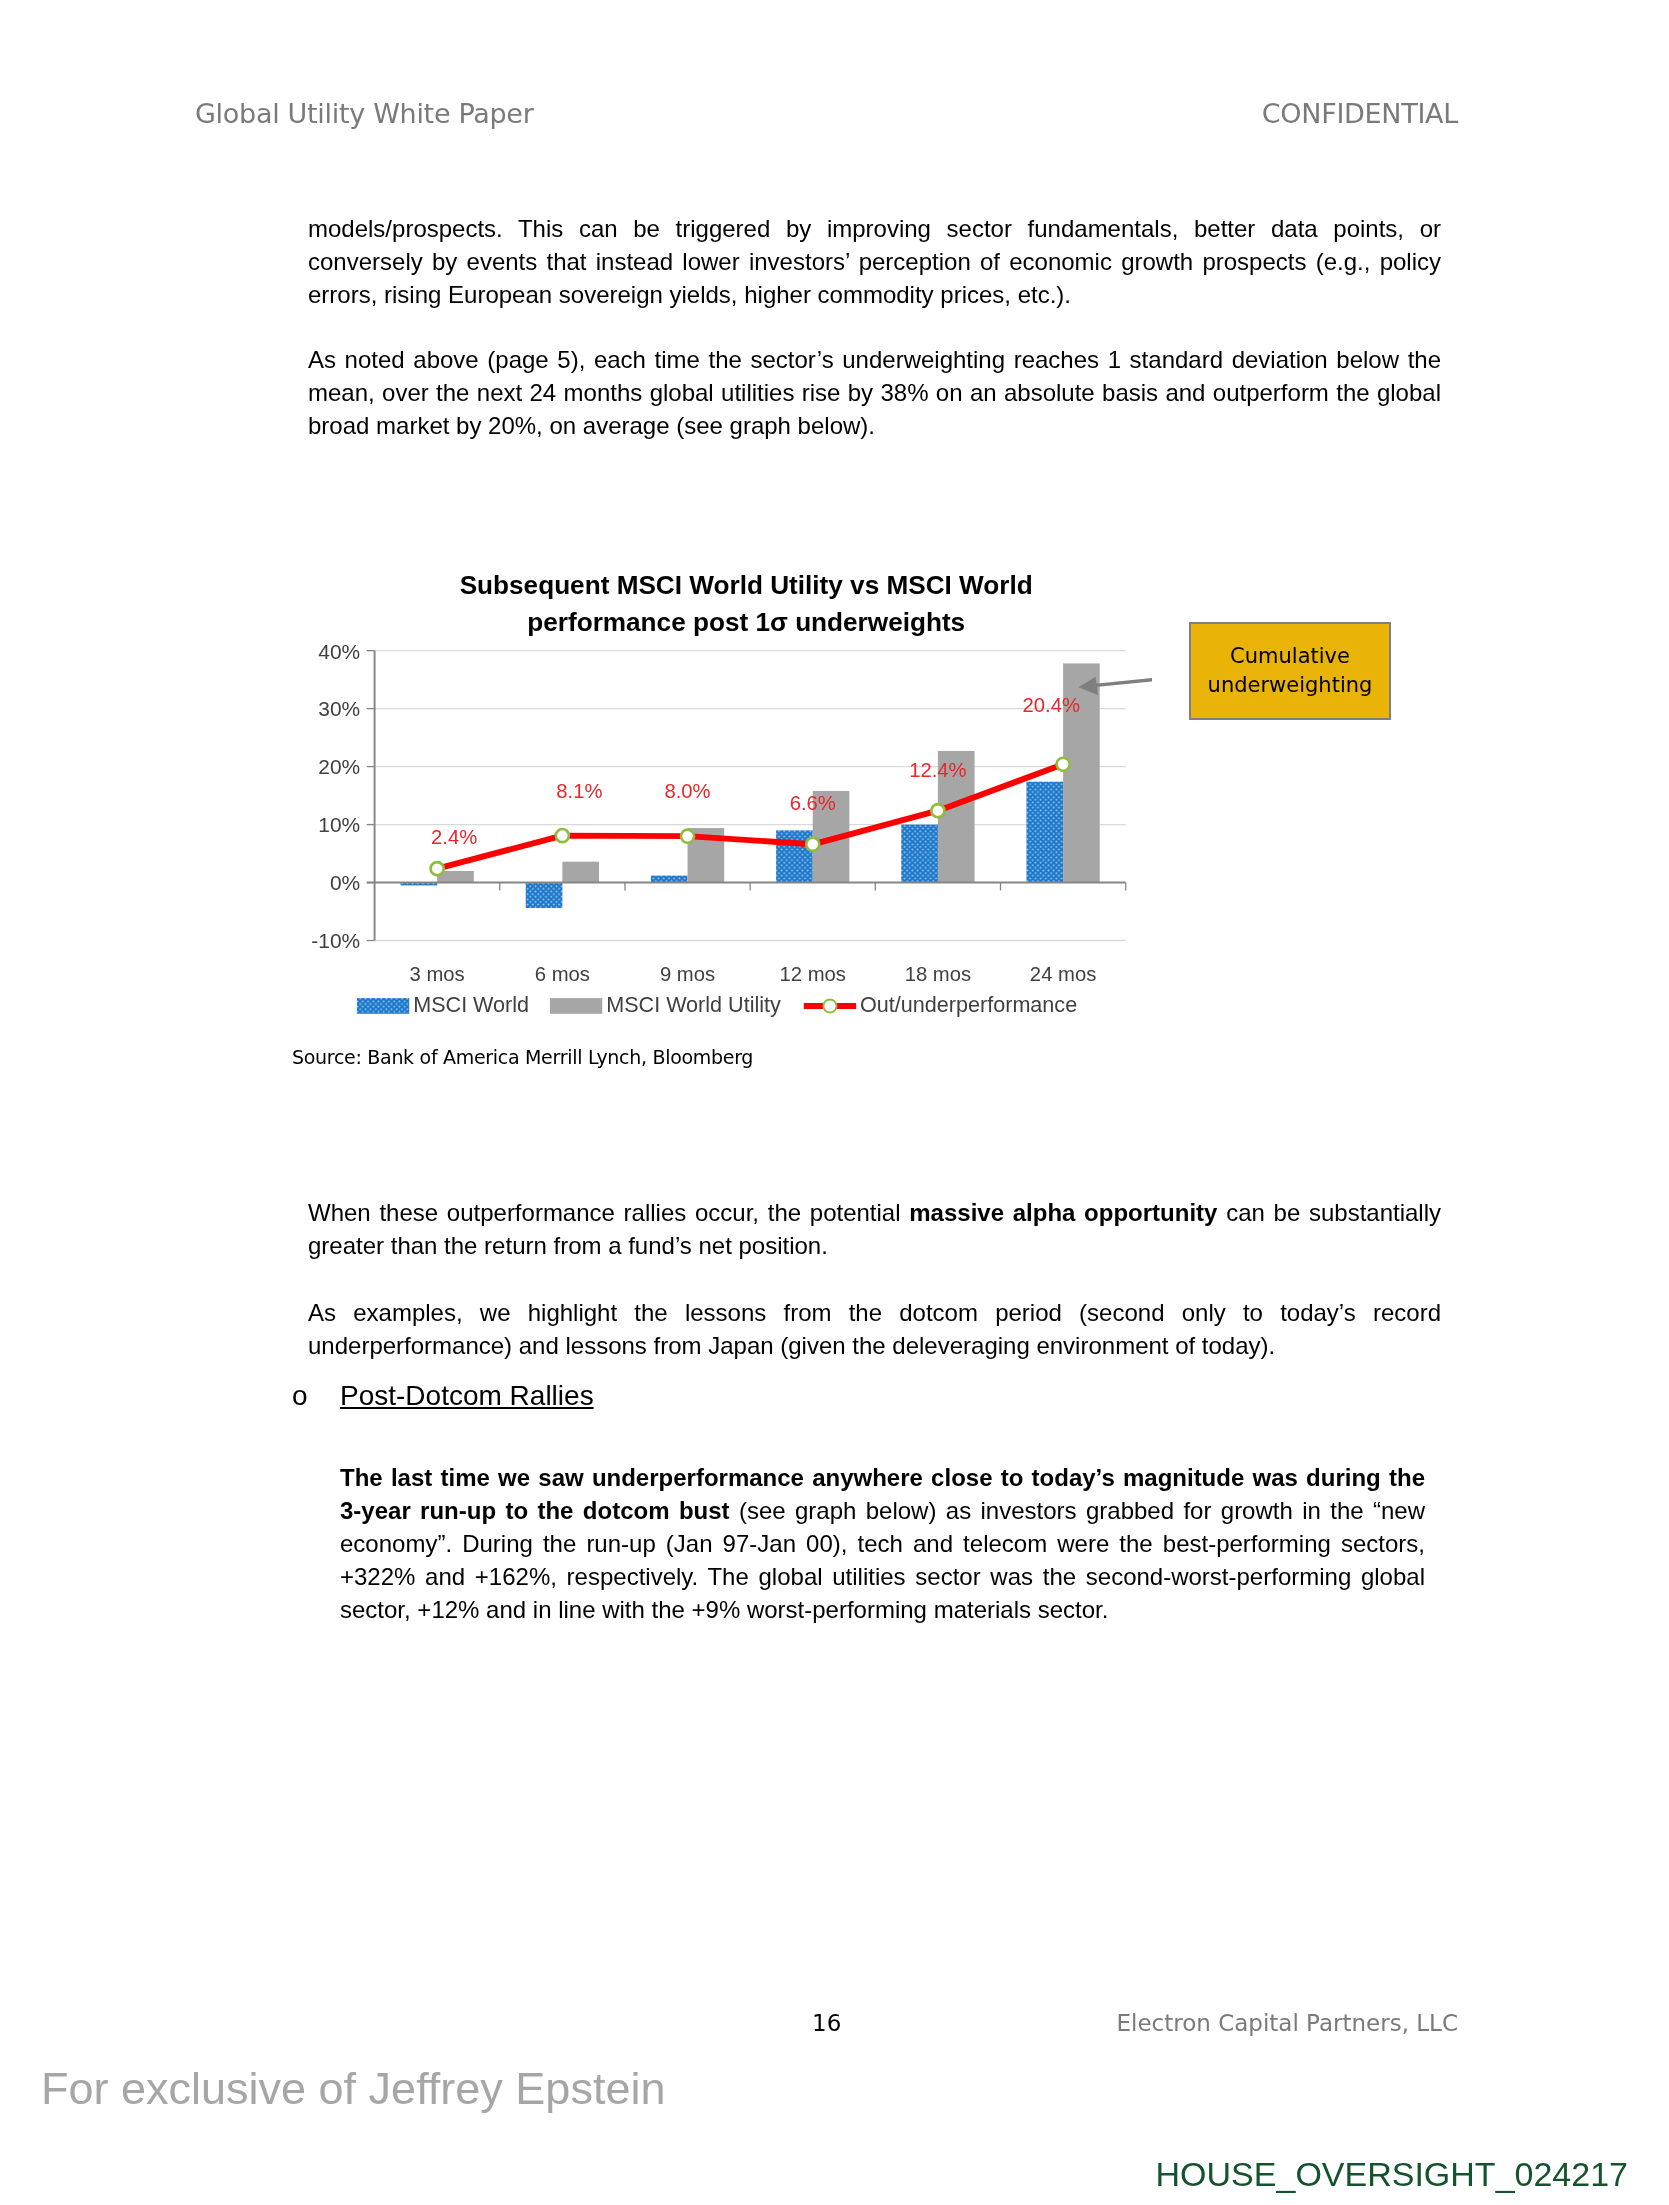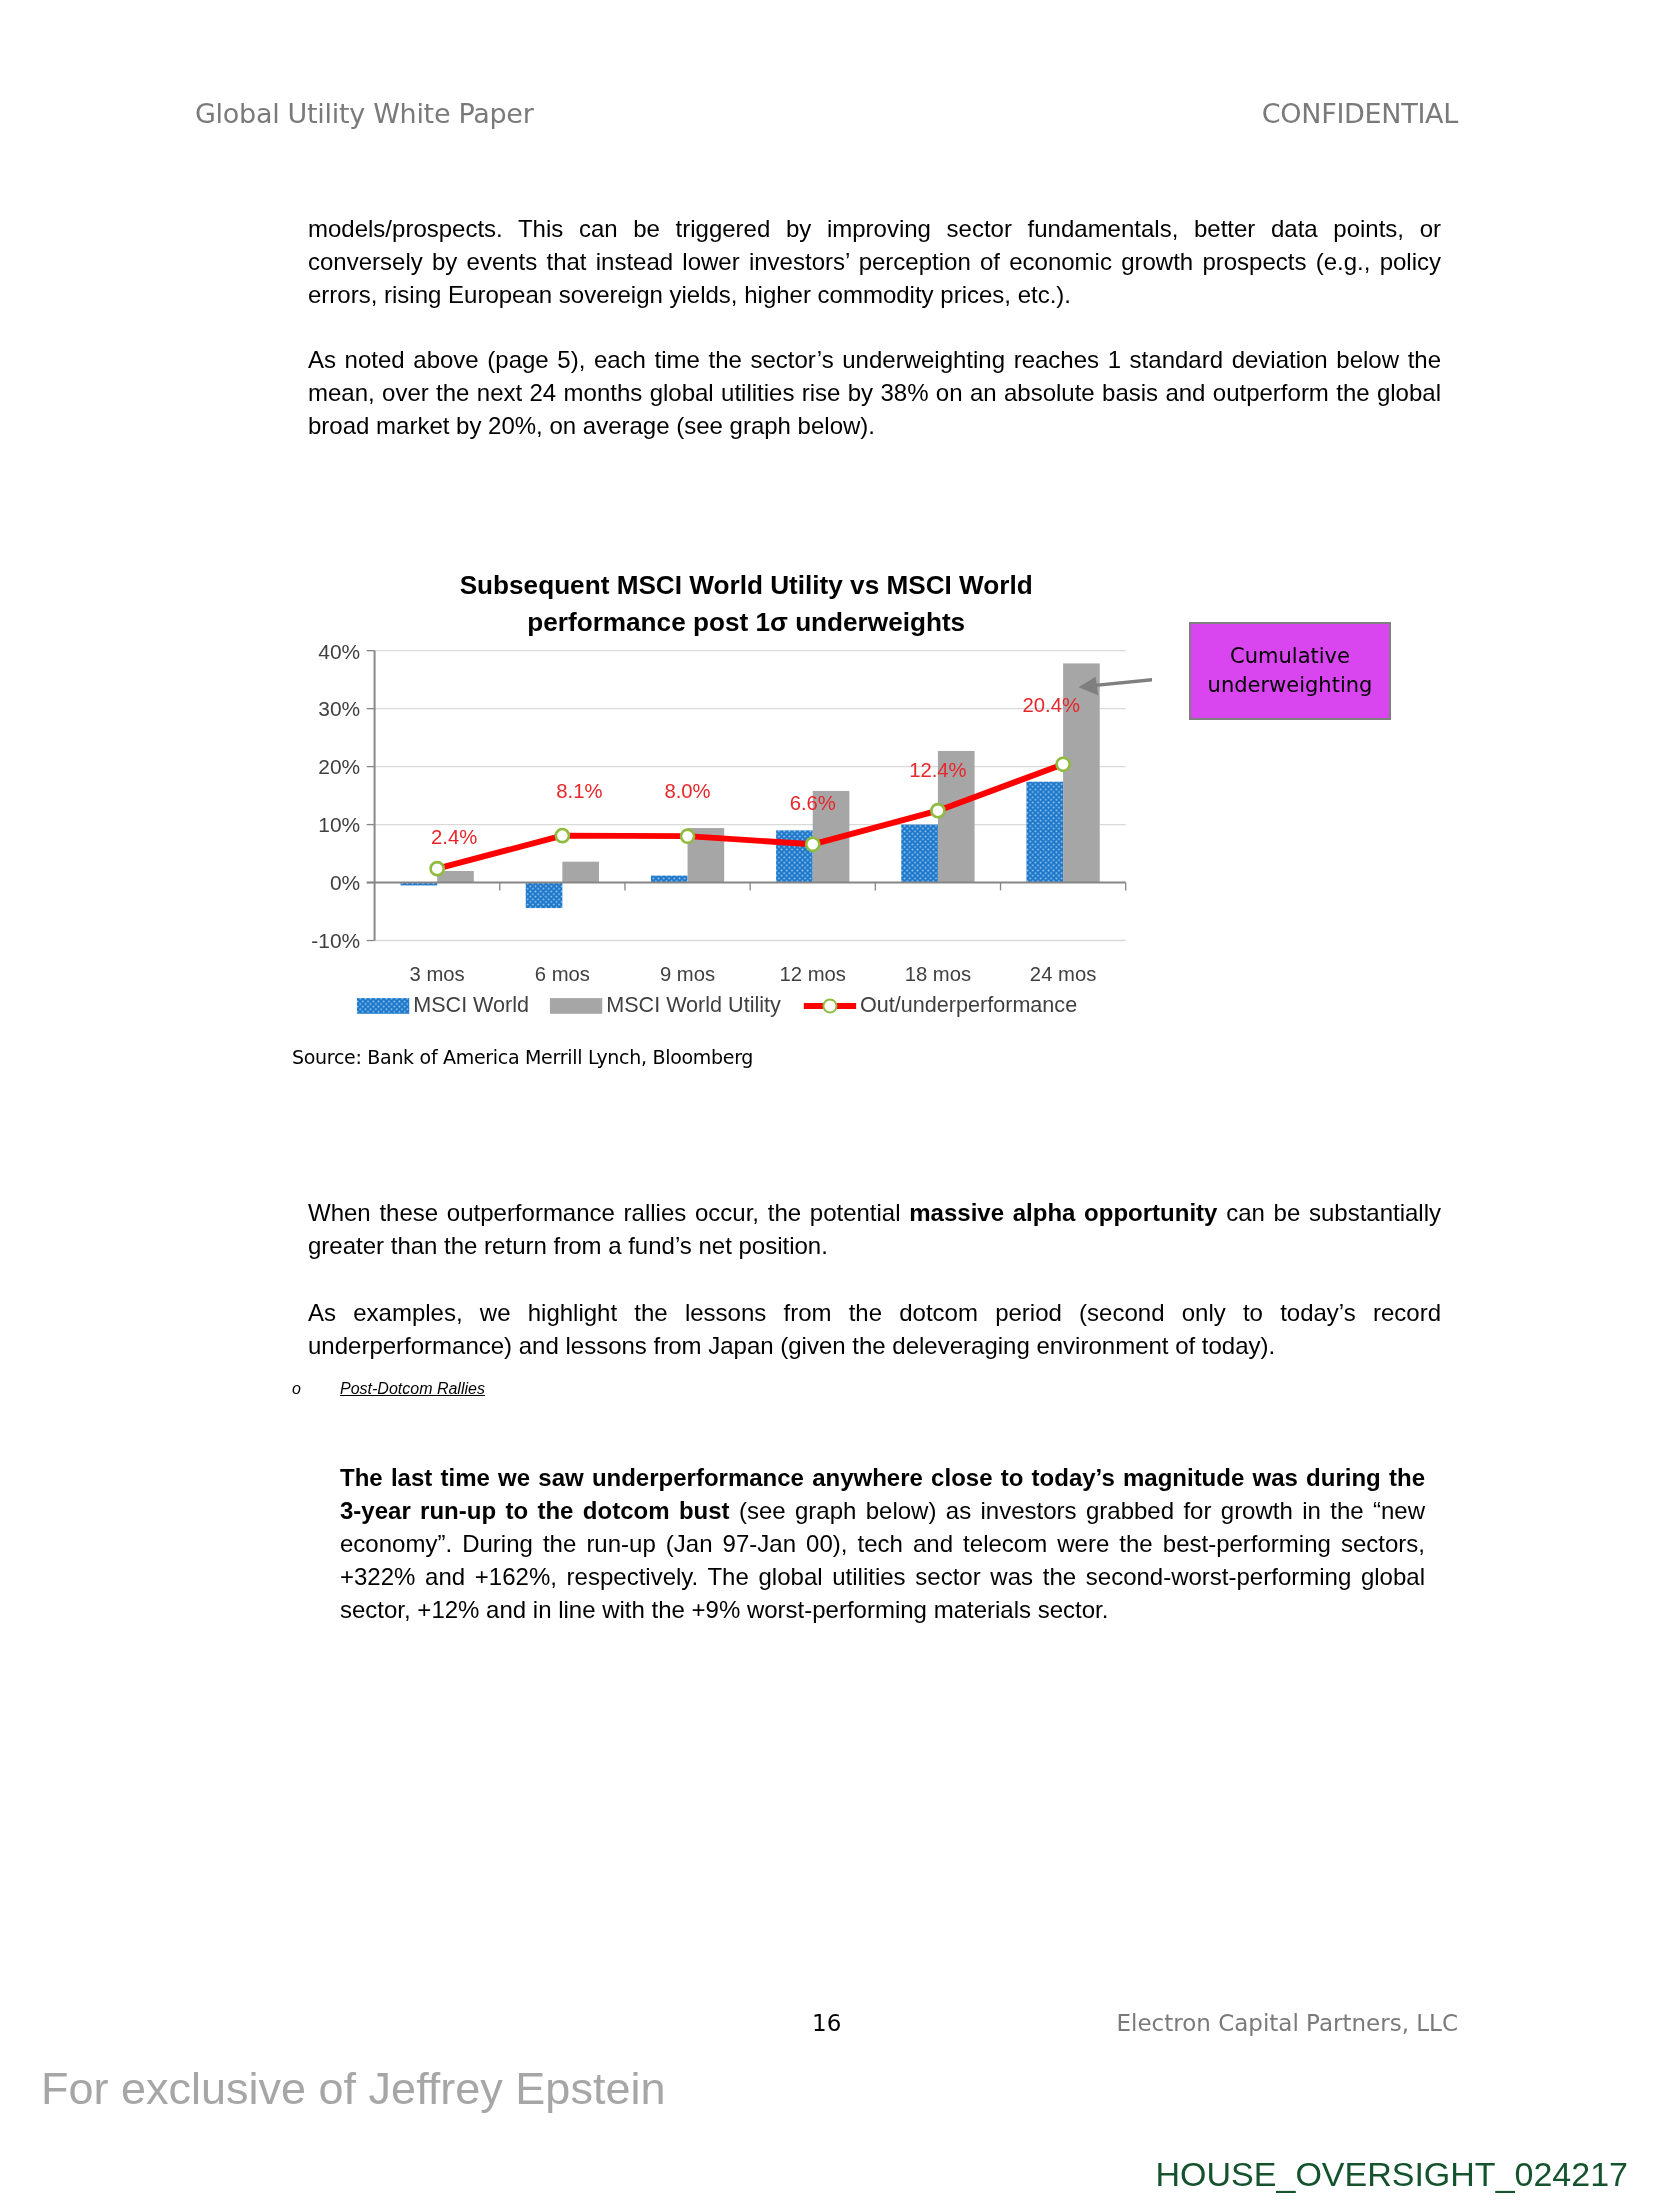--- a/index.html
+++ b/index.html
@@ -7,26 +7,26 @@
          font-family: "Liberation Sans", sans-serif; color: #000; }
   .hdr { position: absolute; top: 98px; font-size: 27px; color: #7a7a7a;
          font-family: "DejaVu Sans", sans-serif; letter-spacing: -0.3px; }
   .hdr-left { left: 195px; }
   .hdr-right { right: 211px; }
   .body-text { position: absolute; left: 292px; width: 1165px; font-size: 24px; line-height: 33px;
                text-align: justify; font-family: "Liberation Sans", sans-serif; }
   .body-text p { margin: 16px; }
   .indent { left: 324px; width: 1117px; }
   b { font-weight: bold; }
-  .bullet-row { position: absolute; left: 292px; top: 1380px; font-size: 16px; font-style: italic; }
+  .bullet-row { position: absolute; left: 292px; top: 1380px; font-size: 28px; }
   .bullet-row .bullet { display: inline-block; width: 48px; }
   .bullet-row .u { text-decoration: underline; }
   #chart { position: absolute; left: 275px; top: 563px; }
   .callout { position: absolute; left: 1189px; top: 622px; width: 202px; height: 98px;
-             border: 2.6px solid #7f7f7f; background: #d946ef; box-sizing: border-box;
+             border: 2.6px solid #7f7f7f; background: #eab308; box-sizing: border-box;
              display: flex; align-items: center; justify-content: center; text-align: center;
              font-size: 21px; line-height: 29px; font-family: "DejaVu Sans", sans-serif; }
   .source { position: absolute; left: 292px; top: 1046px; font-size: 19px;
             font-family: "DejaVu Sans", sans-serif; letter-spacing: -0.3px; }
   .footer-page { position: absolute; left: 812px; top: 2010px; font-size: 23px; font-family: "DejaVu Sans", sans-serif; text-align: right; }
   .footer-company { position: absolute; right: 211px; top: 2010px; font-size: 23px; color: #7a7a7a; font-family: "DejaVu Sans", sans-serif; }
   .watermark { position: absolute; left: 41px; top: 2063px; font-size: 45px; color: #a6a6a6; font-family: "Liberation Sans", sans-serif; }
   .bates { position: absolute; right: 41px; top: 2155px; font-size: 34px; color: #14532d; font-family: "Liberation Sans", sans-serif; }
 </style>
 </head>

